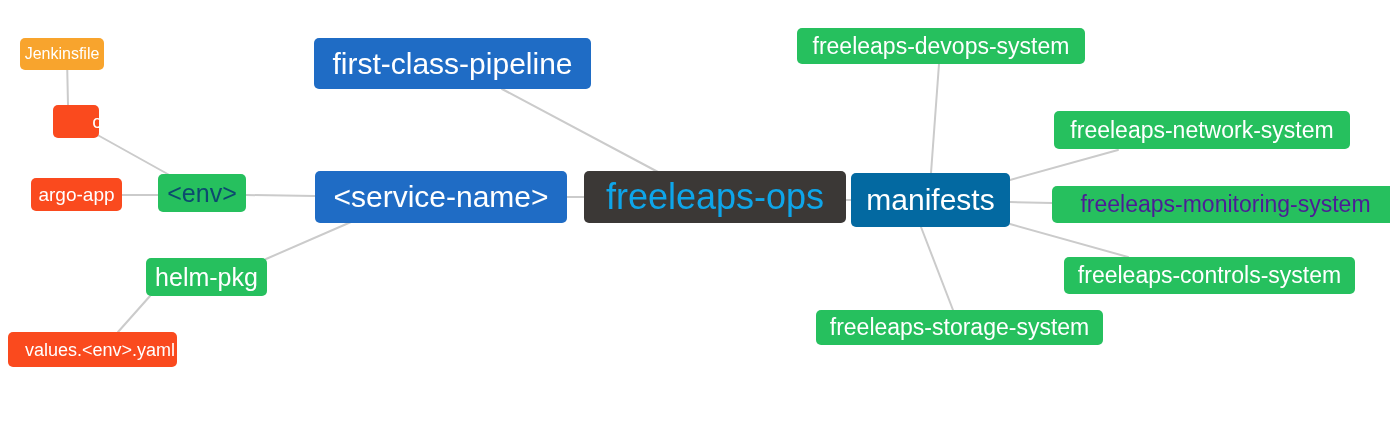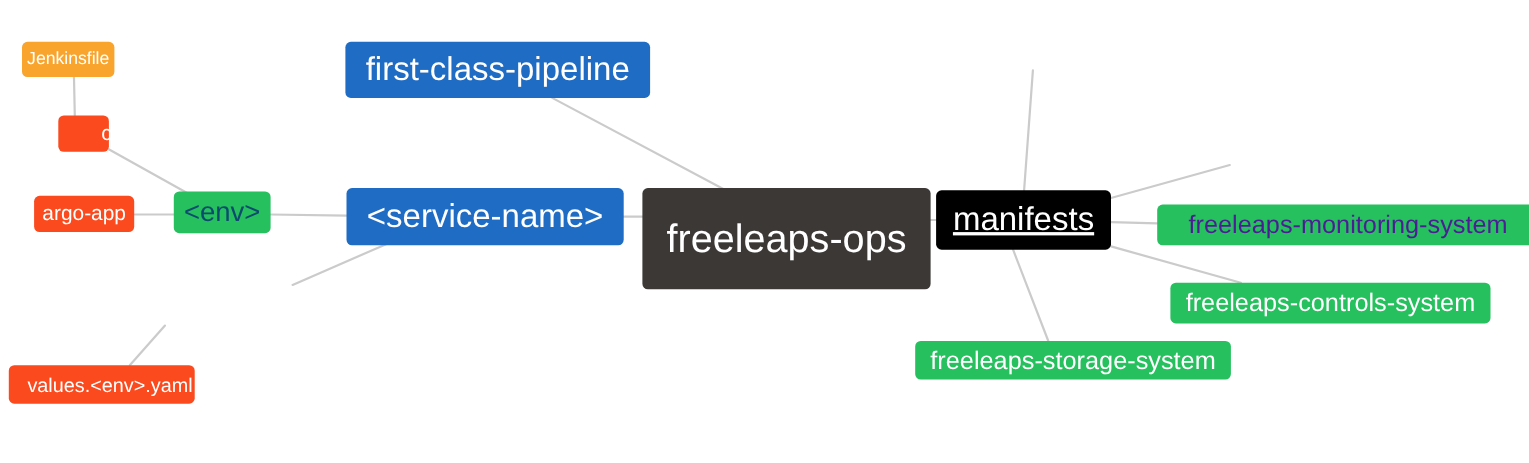--- a/index.html
+++ b/index.html
@@ -63,37 +63,46 @@
     </div>
     <div class="node" style="left: 53px; top: 105px; width: 32px; height: 33px; background: rgb(250, 74, 30); font-size: 19px; color: rgb(255, 255, 255); padding-left: 46px;">
       <span>ci</span>
     </div>
     <div class="node" style="left: 31px; top: 178px; width: 91px; height: 33px; background: rgb(250, 74, 30); font-size: 19px; color: rgb(255, 255, 255);">
       <span>argo-app</span>
     </div>
     <div class="node" style="left: 158px; top: 174px; width: 88px; height: 38px; background: rgb(38, 192, 94); font-size: 25px; color: #0c4a6e;">
       <span>&lt;env&gt;</span>
     </div>
+    <div class="node" style="left: 146px; top: 258px; width: 121px; height: 38px; background: rgb(38, 192, 94); font-size: 25px; color: rgb(255, 255, 255);">
+      <span>helm-pkg</span>
+    </div>
     <div class="node" style="left: 8px; top: 332px; width: 169px; height: 35px; background: rgb(250, 74, 30); font-size: 18px; color: rgb(255, 255, 255); padding-left: 15px;">
       <span>values.&lt;env&gt;.yaml</span>
     </div>
     <div class="node" style="left: 314px; top: 38px; width: 277px; height: 51px; background: rgb(31, 108, 197); font-size: 30px; color: rgb(255, 255, 255);">
       <span>first-class-pipeline</span>
     </div>
     <div class="node" style="left: 315px; top: 171px; width: 252px; height: 52px; background: rgb(31, 108, 197); font-size: 30px; color: rgb(255, 255, 255);">
       <span>&lt;service-name&gt;</span>
     </div>
-    <div class="node" style="left: 584px; top: 171px; width: 262px; height: 92px; background: rgb(59, 56, 54); font-size: 36px; color: #ffffff;">
+    <div class="node" style="left: 584px; top: 171px; width: 262px; height: 52px; background: rgb(59, 56, 54); font-size: 36px; color: #0ea5e9;">
       <span>freeleaps-ops</span>
     </div>
-    <div class="node" style="left: 851px; top: 173px; width: 159px; height: 54px; background: #000000; font-size: 30px; color: rgb(255, 255, 255); text-decoration: underline;">
+    <div class="node" style="left: 851px; top: 173px; width: 159px; height: 54px; background: #0369a1; font-size: 30px; color: rgb(255, 255, 255);">
       <span>manifests</span>
+    </div>
+    <div class="node" style="left: 797px; top: 28px; width: 288px; height: 36px; background: rgb(38, 192, 94); font-size: 23px; color: rgb(255, 255, 255);">
+      <span>freeleaps-devops-system</span>
+    </div>
+    <div class="node" style="left: 1054px; top: 111px; width: 296px; height: 38px; background: rgb(38, 192, 94); font-size: 23px; color: rgb(255, 255, 255);">
+      <span>freeleaps-network-system</span>
     </div>
     <div class="node" style="left: 1052px; top: 186px; width: 347px; height: 37px; background: rgb(38, 192, 94); font-size: 23px; color: #4c1d95;">
       <span>freeleaps-monitoring-system</span>
     </div>
     <div class="node" style="left: 1064px; top: 257px; width: 291px; height: 37px; background: rgb(38, 192, 94); font-size: 23px; color: rgb(255, 255, 255);">
       <span>freeleaps-controls-system</span>
     </div>
-    <div class="node" style="left: 816px; top: 310px; width: 287px; height: 35px; background: rgb(38, 192, 94); font-size: 23px; color: rgb(255, 255, 255); margin-left: 16px;">
+    <div class="node" style="left: 816px; top: 310px; width: 287px; height: 35px; background: rgb(38, 192, 94); font-size: 23px; color: rgb(255, 255, 255);">
       <span>freeleaps-storage-system</span>
     </div>
   </div>
 
 </body></html>

